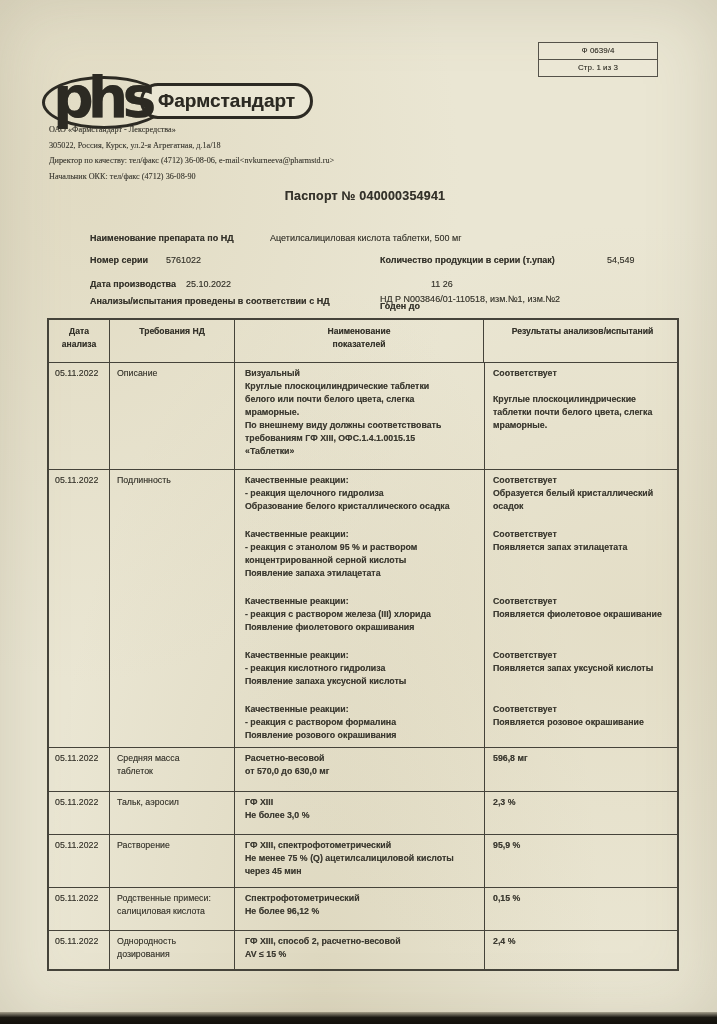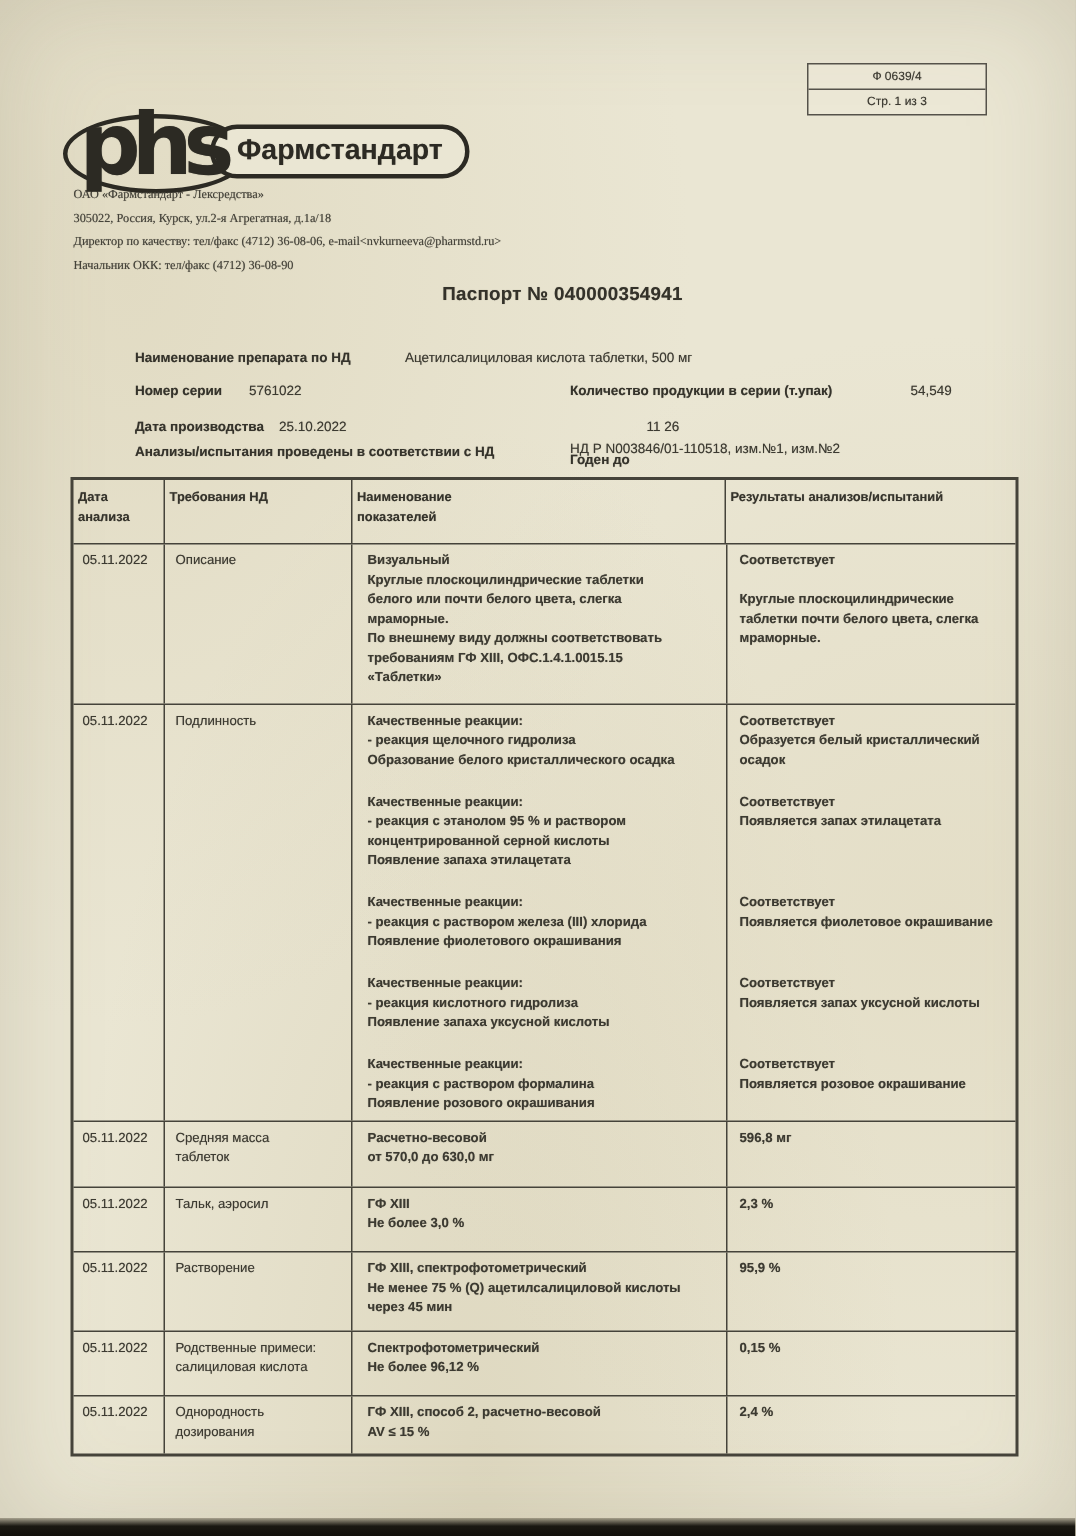--- a/index.html
+++ b/index.html
@@ -53,41 +53,41 @@
     background:#eae6d3;white-space:nowrap;
   }
   
   .addr{
     position:absolute;top:80px;left:2px;width:420px;
     font-family:"Liberation Serif",serif;font-size:8.2px;line-height:15.5px;
     color:#45433a;white-space:nowrap;
   }
   
   .title{
-    position:absolute;top:147px;left:12px;width:632px;text-align:center;
+    position:absolute;top:147px;left:2px;width:632px;text-align:center;
     font-size:12.5px;font-weight:700;letter-spacing:0.2px;color:#34322a;
   }
   
   .field-item{position:absolute;font-size:9px;line-height:11px;white-space:nowrap;color:#3c3a31;padding-left:35px;}
   .bold{font-weight:700;color:#35332b;}
   .fA-label{top:191px;left:8px;}   .fA-value{top:191px;left:188px;}
   .fB-label{top:213px;left:8px;}   .fB-value{top:213px;left:84px;}
   .fB-rlabel{top:213px;left:298px;}.fB-rvalue{top:213px;left:525px;}
   .fC-label{top:237px;left:8px;}   .fC-value{top:237px;left:104px;}
   .fC-rlabel{top:237px;left:298px;margin-top:22px;}.fC-rvalue{top:237px;left:349px;}
   .fD-label{top:254px;left:8px;}   .fD-rvalue{top:252px;left:298px;}
   
   .ptable{
     position:absolute;top:276px;left:0;width:632px;
     border:2px solid #45433a;box-sizing:border-box;
     font-size:8.8px;line-height:13px;color:#3c3a31;
   }
   .thead{display:grid;grid-template-columns:61px 125px 249px 197px;border-bottom:1px solid #45433a;min-height:42px;}
   .hcell{
-    padding:5px 3px;white-space:pre-line;
+    padding:5px 3px;text-align:center;white-space:pre-line;
     border-right:1px solid #45433a;font-weight:700;font-size:8.6px;color:#35332b;
   }
   .hcell:last-child{border-right:none;}
   .tgroup{display:grid;grid-template-columns:61px 125px 446px;border-bottom:1px solid #45433a;}
   .tgroup:last-child{border-bottom:none;}
   .c-date{padding:4px 3px 3px 6px;border-right:1px solid #45433a;white-space:nowrap;}
   .c-name{padding:4px 5px 3px 7px;border-right:1px solid #45433a;white-space:pre-line;}
   .c-blocks{position:relative;padding:4px 0 3px 0;font-weight:bold;}
   .c-blocks::before{content:"";position:absolute;top:0;bottom:0;left:249px;width:1px;background:#45433a;}
   .pair{display:grid;grid-template-columns:249px 197px;margin-bottom:15px;}

